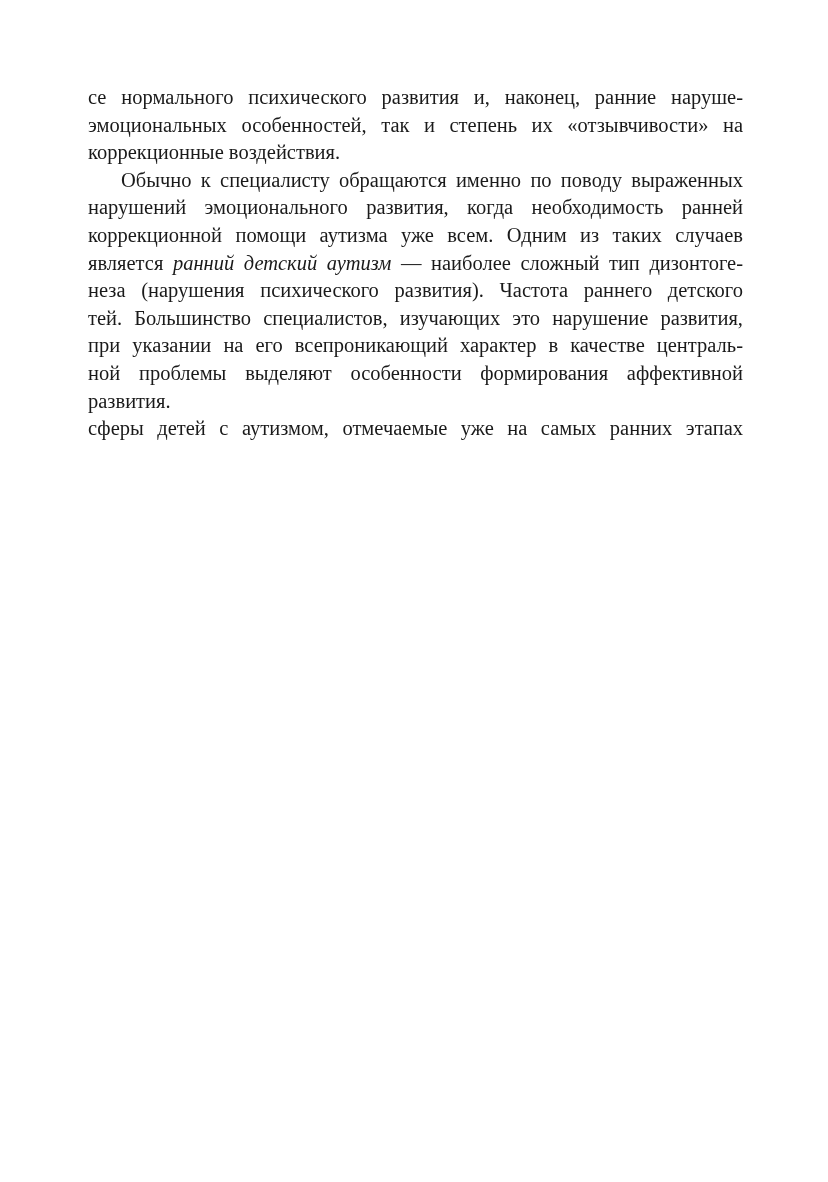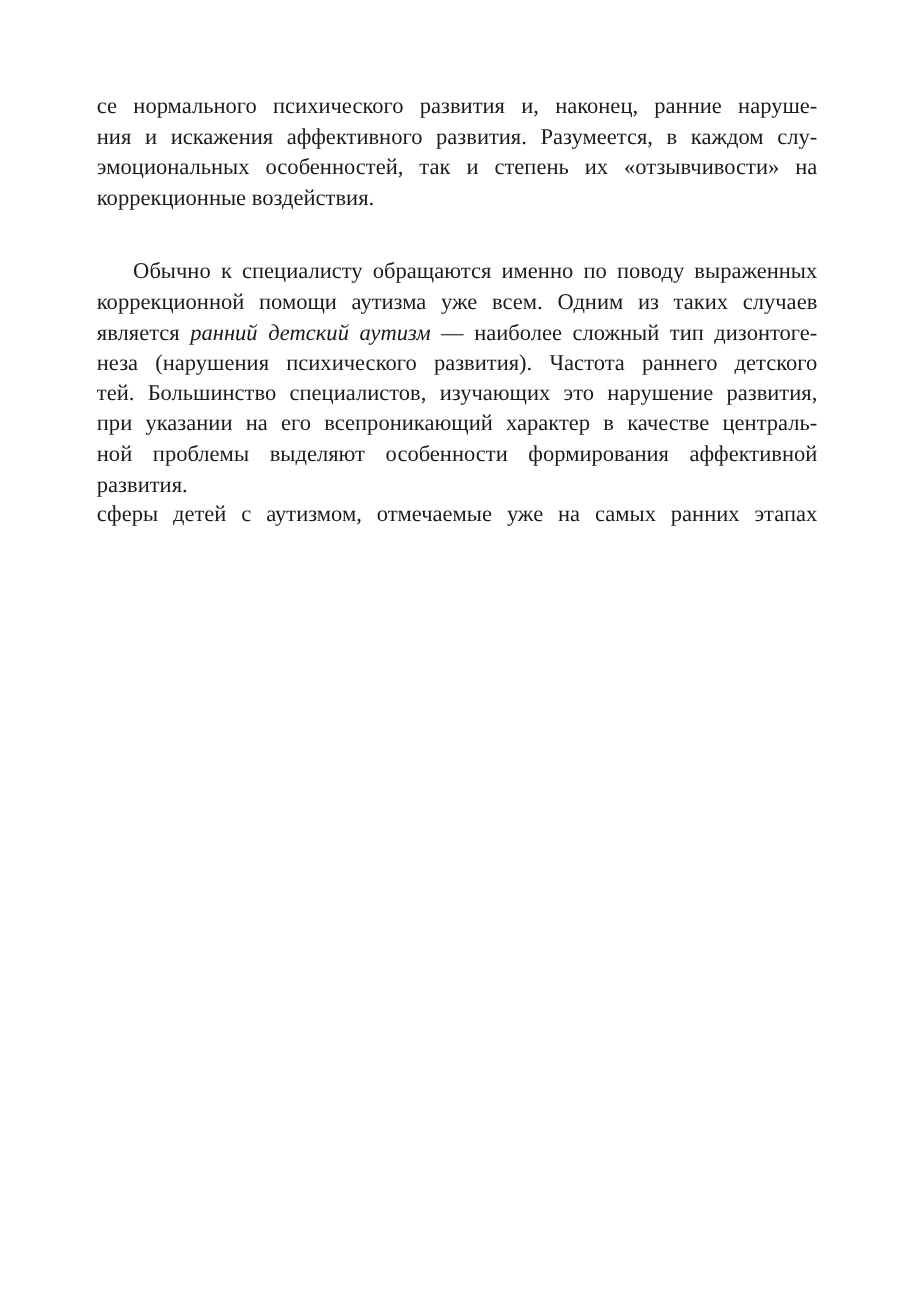--- a/index.html
+++ b/index.html
@@ -25,21 +25,20 @@
     text-align: justify;
     text-align-last: justify;
     white-space: normal;
   }
   .line.last {
     text-align: right;
     text-align-last: left;
   }
   .line.indent {
     text-indent: 33px;
-    margin-top: 40px;
   }
   .seg.italic {
     font-style: italic;
   }
   .folio {
     position: absolute;
     top: 1104px;
     left: 690px;
     width: 50px;
     text-align: right;
@@ -48,24 +47,24 @@
     font-style: italic;
     color: #1a1a1a;
   }
 </style>
 </head>
 <body>
 
 <div class="book-page">
   <div class="text-block">
       <div class="line"><span class="seg">се нормального психического развития и, наконец, ранние наруше-</span></div>
-      <div class="line"><span class="seg">ния и искажения аффективного развития. Разумеется, в каждом слу-</span></div>
       <div class="line"><span class="seg">эмоциональных особенностей, так и степень их «отзывчивости» на</span></div>
       <div class="line last"><span class="seg">коррекционные воздействия.</span></div>
       <div class="line indent"><span class="seg">Обычно к специалисту обращаются именно по поводу выраженных</span></div>
+      <div class="line"><span class="seg">нарушений эмоционального развития, когда необходимость ранней</span></div>
       <div class="line"><span class="seg">коррекционной помощи аутизма уже всем. Одним из таких случаев</span></div>
       <div class="line"><span class="seg">является </span><span class="seg italic">ранний детский аутизм</span><span class="seg"> — наиболее сложный тип дизонтоге-</span></div>
       <div class="line"><span class="seg">неза (нарушения психического развития). Частота раннего детского</span></div>
       <div class="line"><span class="seg">тей. Большинство специалистов, изучающих это нарушение развития,</span></div>
       <div class="line"><span class="seg">при указании на его всепроникающий характер в качестве централь-</span></div>
       <div class="line"><span class="seg">ной проблемы выделяют особенности формирования аффективной</span></div>
       <div class="line last"><span class="seg">развития.</span></div>
       <div class="line"><span class="seg">сферы детей с аутизмом, отмечаемые уже на самых ранних этапах</span></div>
     </div>
   <div class="folio">7</div>

